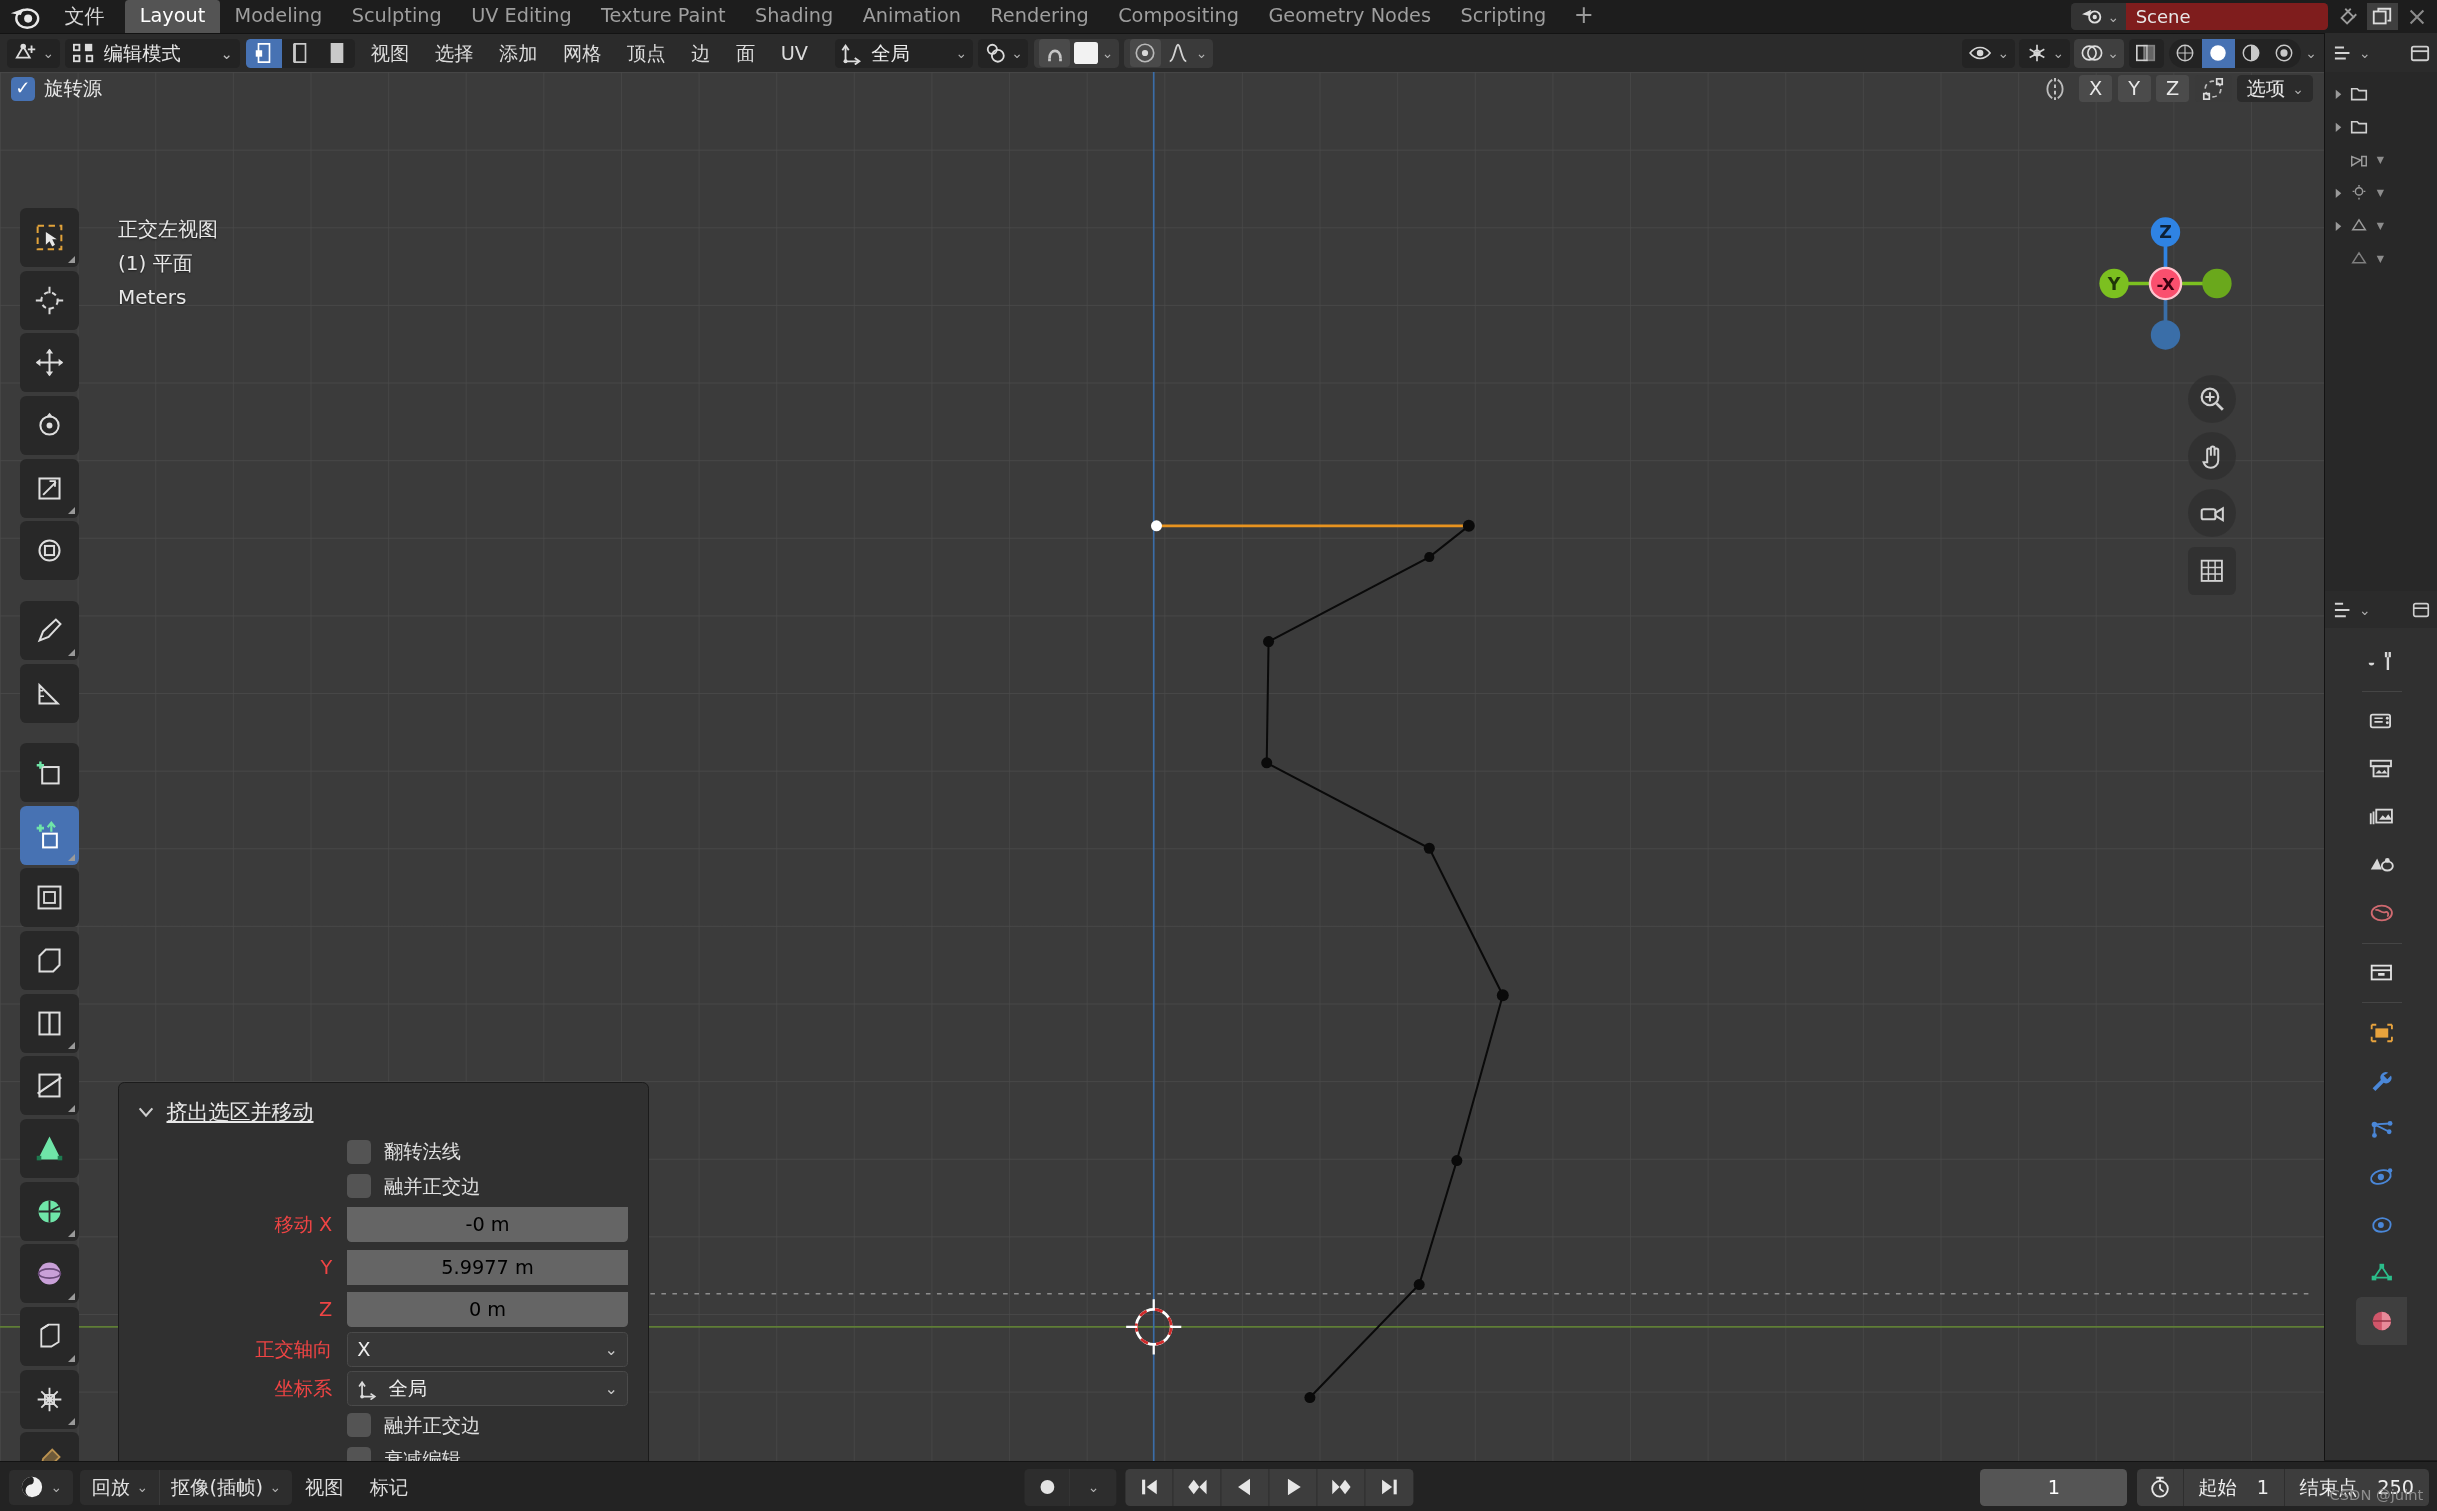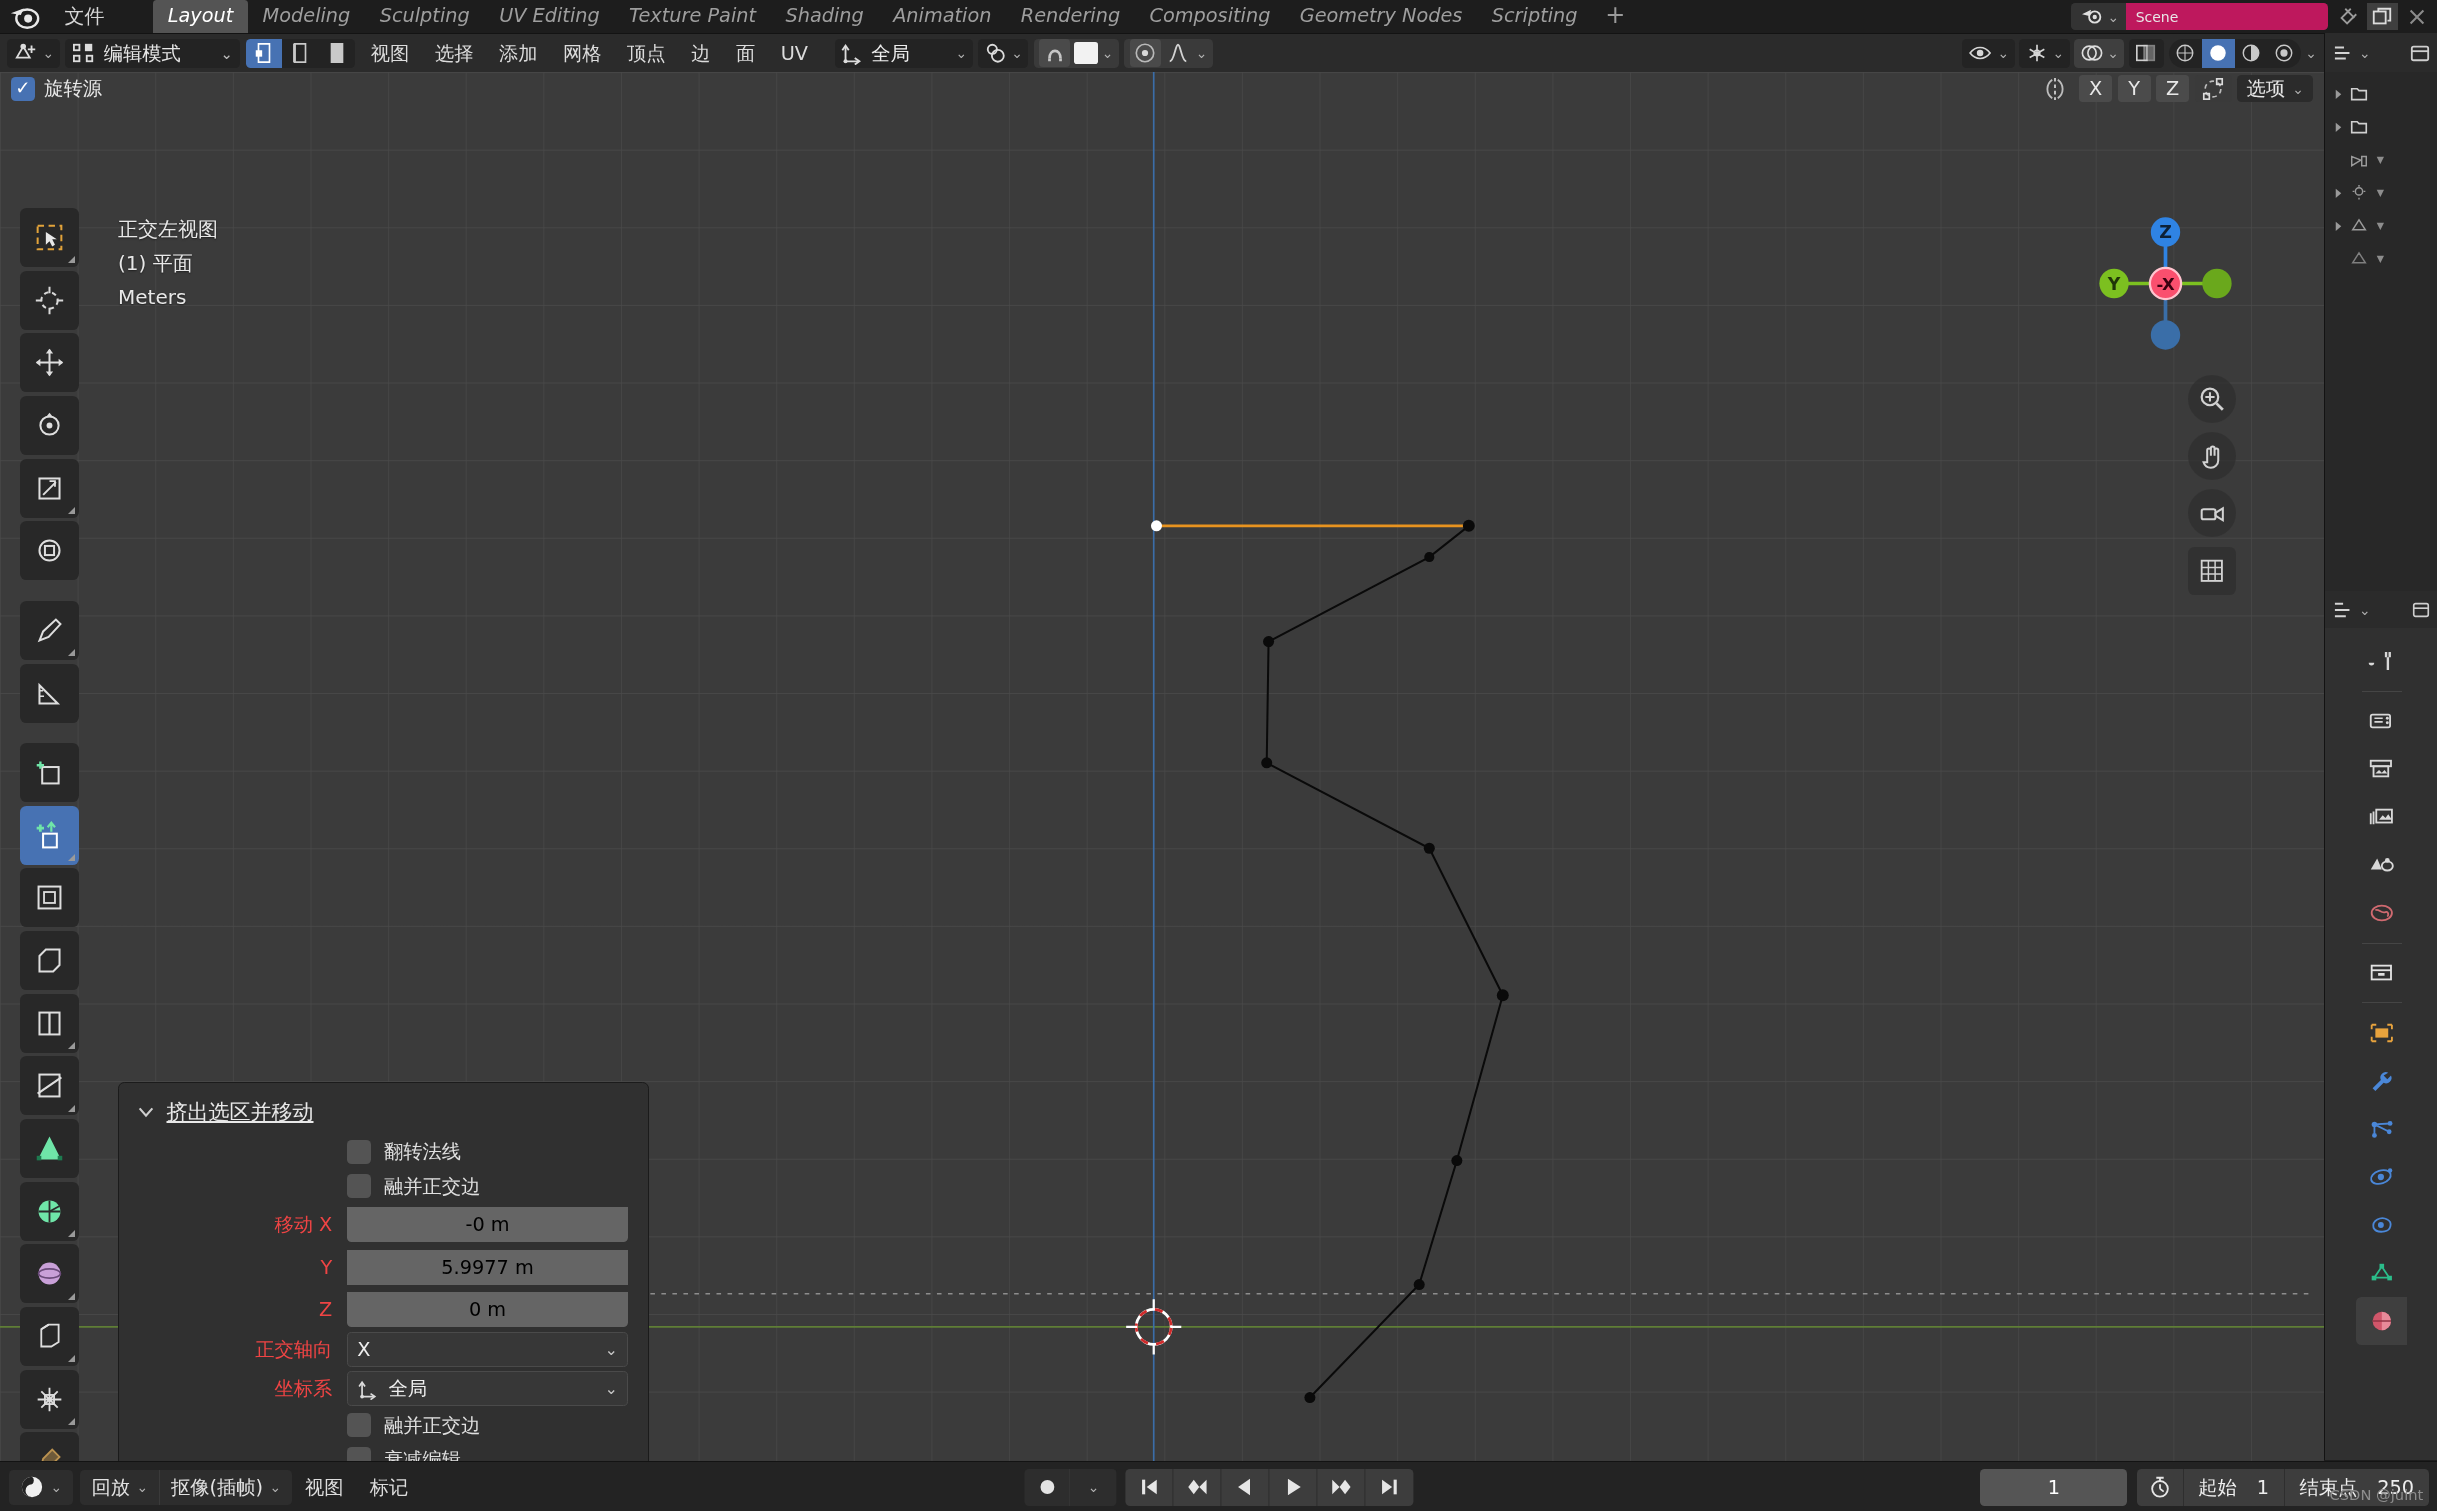--- a/index.html
+++ b/index.html
@@ -19,42 +19,42 @@
     background: #1d1d1d; display: flex; align-items: stretch;
   }
   .blender-logo {
     width: 48px; display: flex; align-items: center; justify-content: center;
   }
   .topmenu { display: flex; align-items: center; gap: 0px; flex-direction: column; }
   .topmenu-item {
     padding: 0 16.5px; font-size: 20px; color: #d6d6d6; line-height: 33px;
     white-space: nowrap;
   }
-  .wstabs { display: flex; align-items: center; margin-left: 32px; font-style: italic; }
+  .wstabs { display: flex; align-items: center; margin-left: 4px; }
   .wstab {
     padding: 3.7px 14.7px 5.5px 14.7px; font-size: 19.3px; color: #9e9e9e;
     line-height: 24px; white-space: nowrap;
   }
   .wstab.active { background: #545454; color: #ffffff; border-radius: 3.7px 3.7px 0 0; }
   .wstab.plus { font-size: 24px; color: #9a9a9a; padding: 1.8px 13px 5.5px 13px; }
   .topbar-right {
     margin-left: auto; display: flex; align-items: center; gap: 3.7px;
     padding-right: 5.5px;
   }
   .scene-widget {
     display: flex; align-items: center; background: #2b2b2b; border-radius: 4.6px;
     height: 27.6px; overflow: hidden;
   }
   .scene-icon-btn {
     display: flex; align-items: center; gap: 3.7px; padding: 0 7.3px 0 9.2px;
     background: #333; height: 27.6px;
   }
   .scene-name {
-    background: #be185d; width: 202px; height: 27.6px; display: flex;
-    align-items: center; padding: 0 9.2px; font-size: 14px; color: #e8e8e8;
+    background: #7f1d1d; width: 202px; height: 27.6px; display: flex;
+    align-items: center; padding: 0 9.2px; font-size: 18px; color: #e8e8e8;
   }
   .icon-sq {
     width: 31px; height: 27.6px; display: flex; align-items: center; justify-content: center;
   }
   .icon-sq.sel { background: #3f3f3f; }
 
   
   .vp-header {
     position: absolute; top: 33px; left: 0; width: 2324px; height: 39px;
     background: #2b2b2b; display: flex; align-items: center; padding: 0 7.3px;

